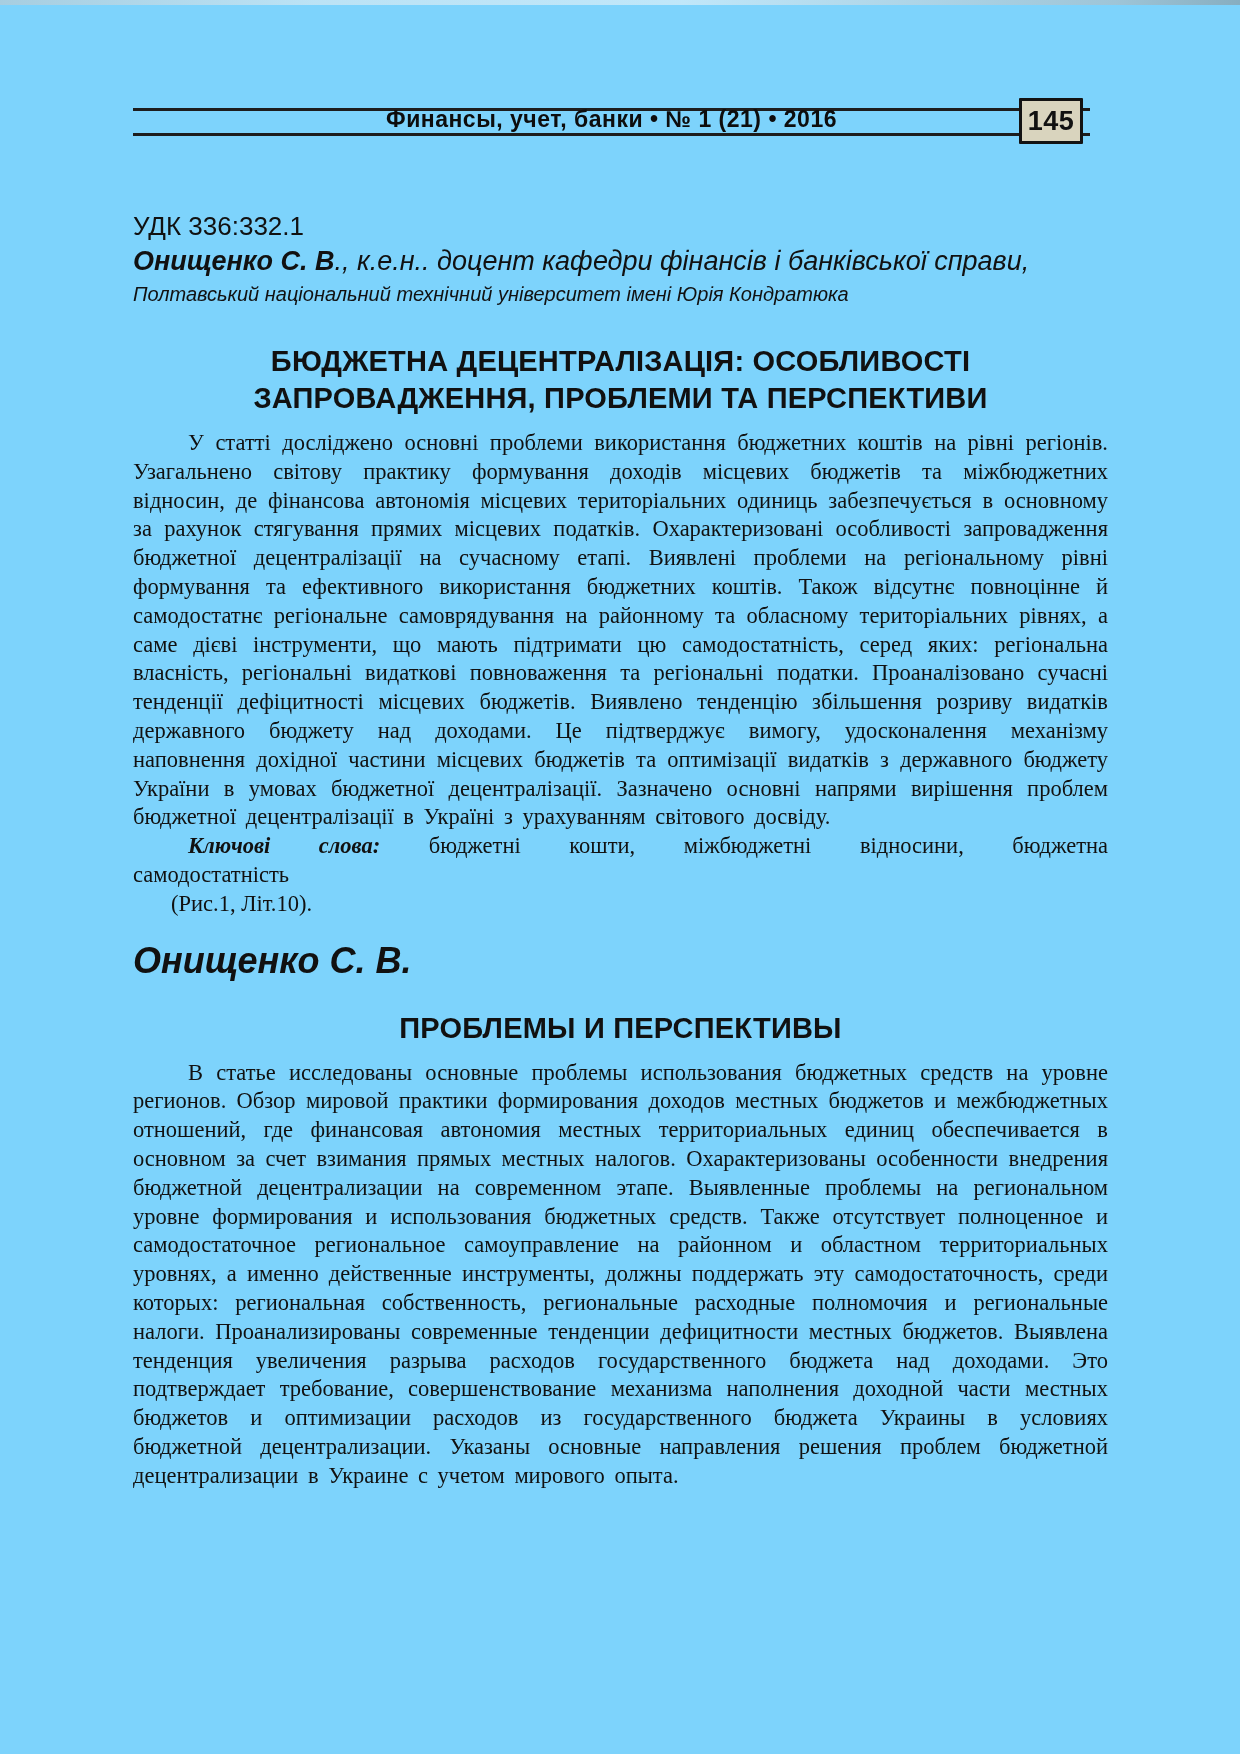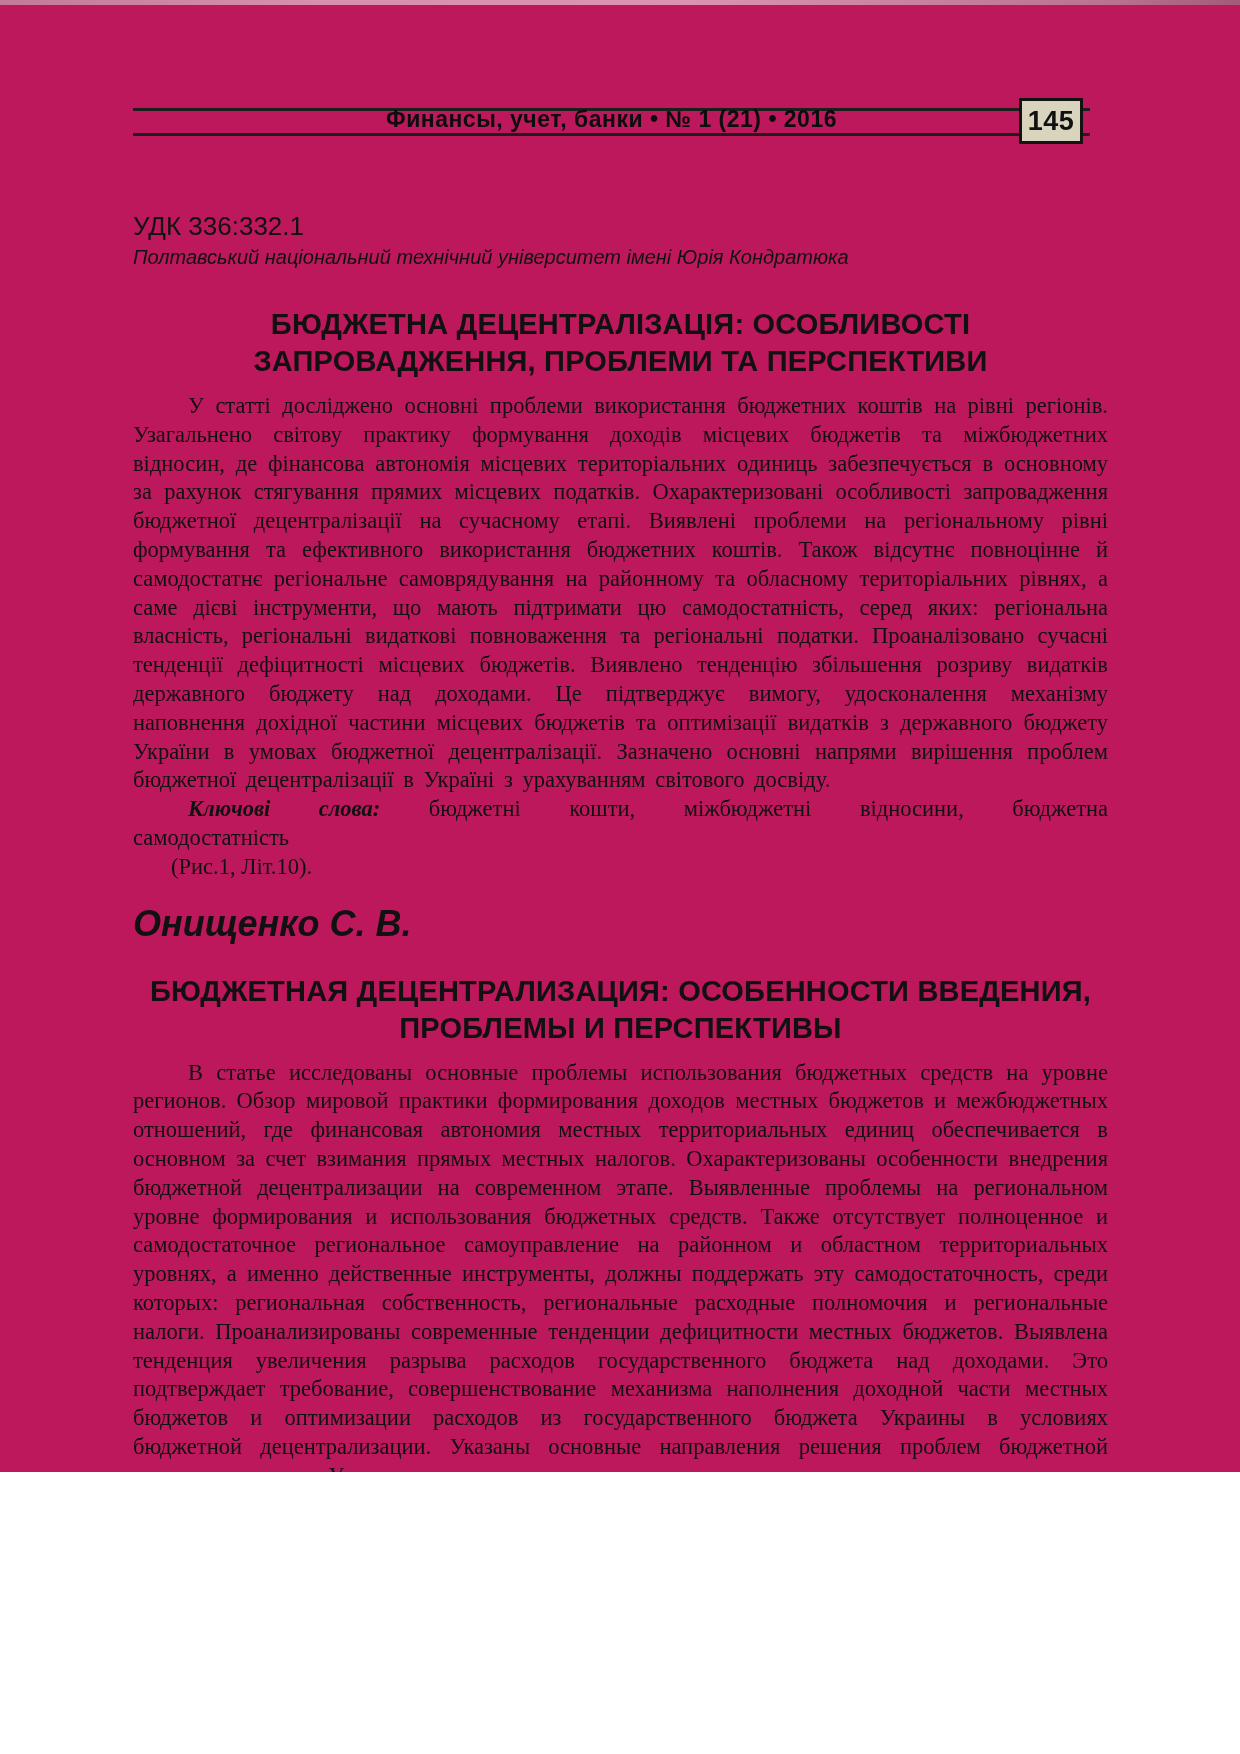--- a/index.html
+++ b/index.html
@@ -1,19 +1,19 @@
 <!DOCTYPE html>
 <html><head>
 <meta charset="utf-8">
 <style>
   html,body { margin:0; padding:0; background:#ffffff; }
   .page {
     position:relative;
-    width:1240px; height:1472px;
-    background:#be185d;
+    width:1240px; height:1754px;
+    background:#7dd3fc;
     color:#111111;
     font-family:"Liberation Serif","DejaVu Serif",serif;
     overflow:hidden;
     text-decoration:underline;
   }
   
   .scan-edge {
     position:absolute; top:0; left:0; right:0; height:5px;
     background:linear-gradient(90deg,#c9c9c9,#efefef 25%,#f7f7f7 55%,#b9b9b9 90%,#8f8f8f);
     opacity:.55;
@@ -103,40 +103,40 @@
 
   <div class="rule rule-top"></div>
   <div class="journal-title">Финансы, учет, банки  •  № 1 (21)  •  2016</div>
   <div class="rule rule-bottom"></div>
   <div class="page-badge">145</div>
 
   <div class="content">
 
     <p class="udc">УДК 336:332.1</p>
 
+    <p class="author-line"><span class="author-name">Онищенко С. В</span><span>., к.е.н.. доцент кафедри фінансів і банківської справи,</span></p>
 
     <p class="affiliation">Полтавський національний технічний університет імені Юрія Кондратюка</p>
 
     <h1 class="article-title">
       <span class="t-line">БЮДЖЕТНА ДЕЦЕНТРАЛІЗАЦІЯ: ОСОБЛИВОСТІ</span>
       <span class="t-line">ЗАПРОВАДЖЕННЯ, ПРОБЛЕМИ ТА ПЕРСПЕКТИВИ</span>
     </h1>
 
     <p class="abstract">У статті досліджено основні проблеми використання бюджетних коштів на рівні регіонів. Узагальнено світову практику формування доходів місцевих бюджетів та міжбюджетних відносин, де фінансова автономія місцевих територіальних одиниць забезпечується в основному за рахунок стягування прямих місцевих податків. Охарактеризовані особливості запровадження бюджетної децентралізації на сучасному етапі. Виявлені проблеми на регіональному рівні формування та ефективного використання бюджетних коштів. Також відсутнє повноцінне й самодостатнє регіональне самоврядування на районному та обласному територіальних рівнях, а саме дієві інструменти, що мають підтримати цю самодостатність, серед яких: регіональна власність, регіональні видаткові повноваження та регіональні податки. Проаналізовано сучасні тенденції дефіцитності місцевих бюджетів. Виявлено тенденцію збільшення розриву видатків державного бюджету над доходами. Це підтверджує вимогу, удосконалення механізму наповнення дохідної частини місцевих бюджетів та оптимізації видатків з державного бюджету України в умовах бюджетної децентралізації. Зазначено основні напрями вирішення проблем бюджетної децентралізації в Україні з урахуванням світового досвіду.</p>
 
     <p class="keywords">
       <span class="kw-line1"><span class="kw-label">Ключові слова:</span><span> бюджетні кошти, міжбюджетні відносини, бюджетна</span></span>
       <span class="kw-line2">самодостатність</span>
     </p>
 
     <p class="fig-note">(Рис.1, Літ.10).</p>
 
     <p class="author-ru">Онищенко С. В.</p>
 
     <h2 class="article-title">
-      <span class="t-line">БЮДЖЕТНАЯ ДЕЦЕНТРАЛИЗАЦИЯ: ОСОБЕННОСТИ ВВЕДЕНИЯ,</span>
       <span class="t-line">ПРОБЛЕМЫ И ПЕРСПЕКТИВЫ</span>
     </h2>
 
     <p class="abstract">В статье исследованы основные проблемы использования бюджетных средств на уровне регионов. Обзор мировой практики формирования доходов местных бюджетов и межбюджетных отношений, где финансовая автономия местных территориальных единиц обеспечивается в основном за счет взимания прямых местных налогов. Охарактеризованы особенности внедрения бюджетной децентрализации на современном этапе. Выявленные проблемы на региональном уровне формирования и использования бюджетных средств. Также отсутствует полноценное и самодостаточное региональное самоуправление на районном и областном территориальных уровнях, а именно действенные инструменты, должны поддержать эту самодостаточность, среди которых: региональная собственность, региональные расходные полномочия и региональные налоги. Проанализированы современные тенденции дефицитности местных бюджетов. Выявлена тенденция увеличения разрыва расходов государственного бюджета над доходами. Это подтверждает требование, совершенствование механизма наполнения доходной части местных бюджетов и оптимизации расходов из государственного бюджета Украины в условиях бюджетной децентрализации. Указаны основные направления решения проблем бюджетной децентрализации в Украине с учетом мирового опыта.</p>
 
   </div>
 </div>
 
 </body></html>

